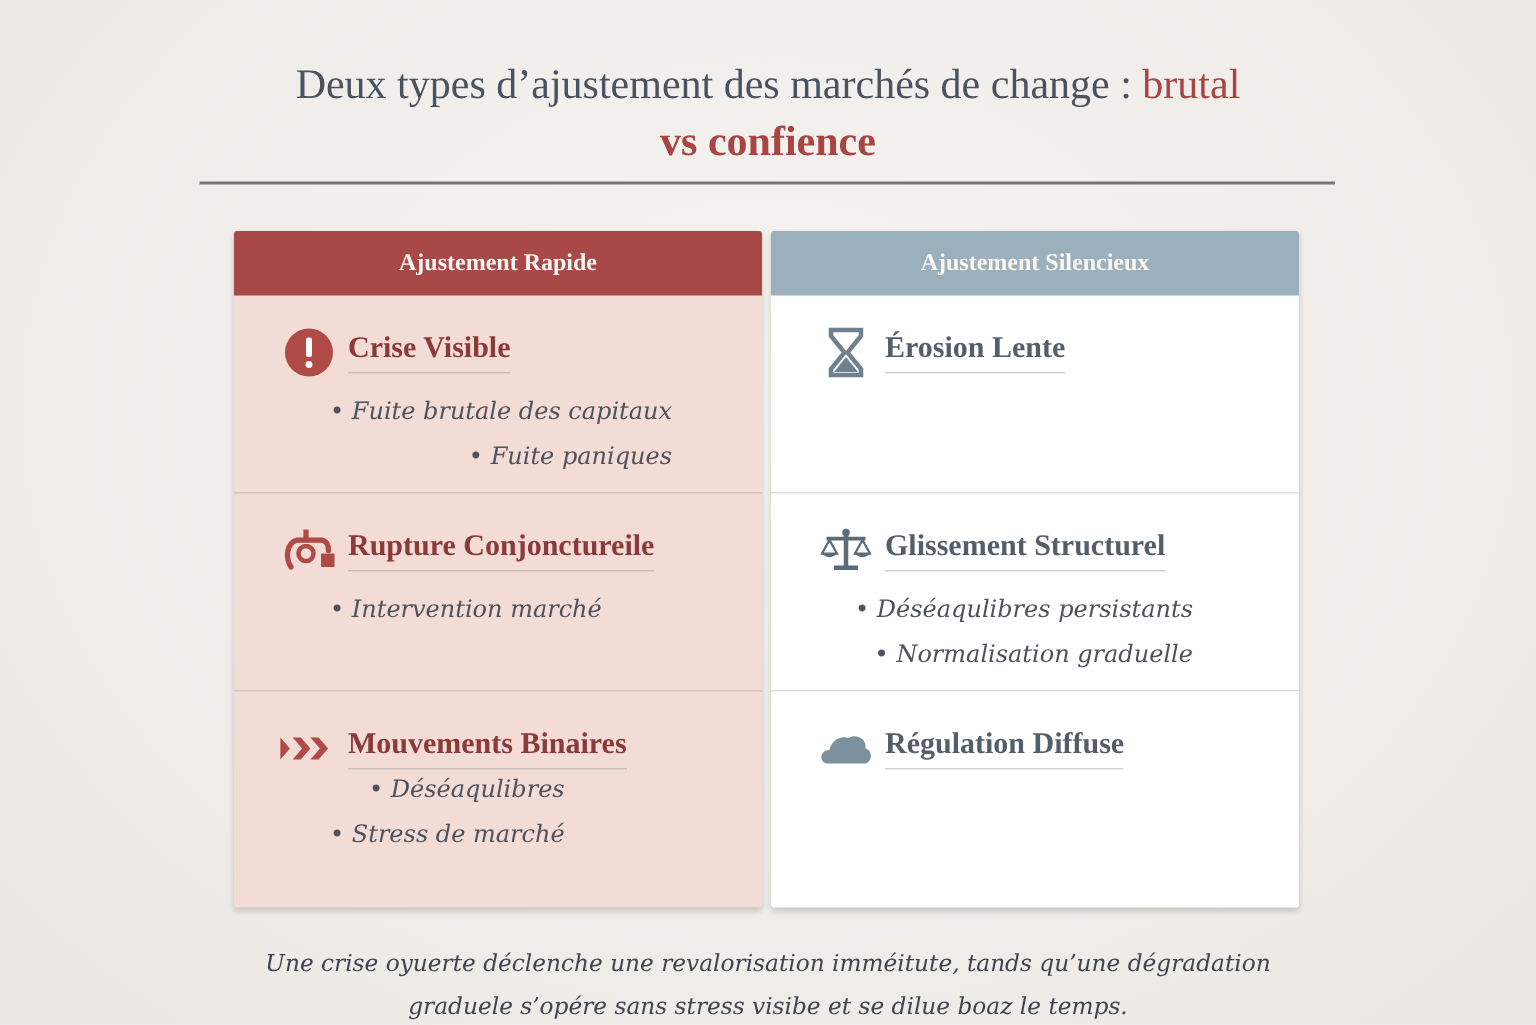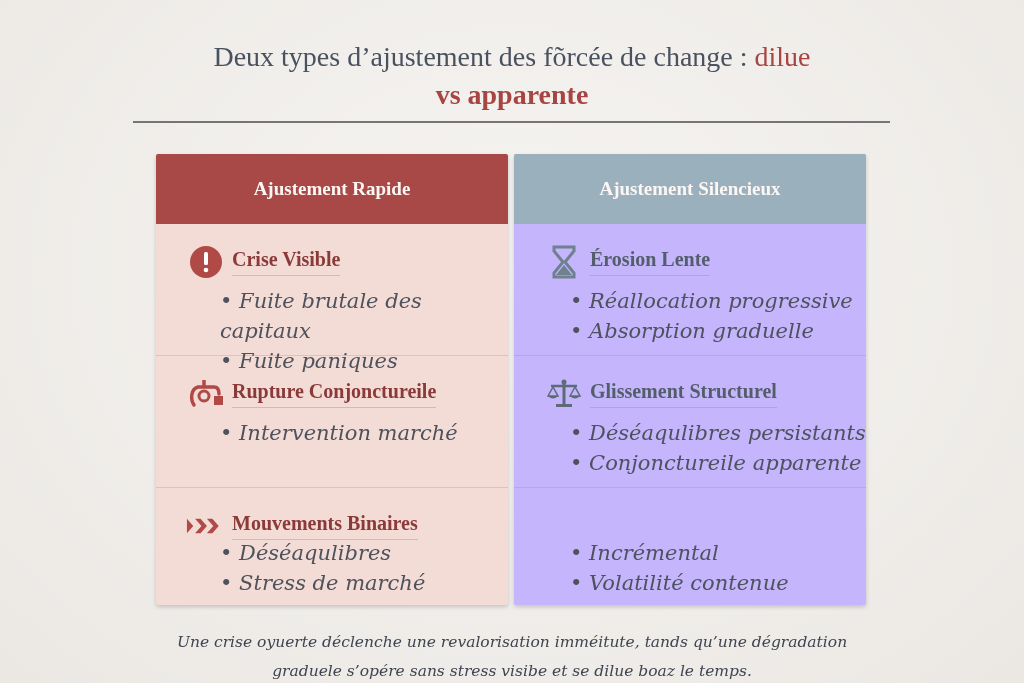--- a/index.html
+++ b/index.html
@@ -20,24 +20,24 @@
     .rule {
       position: absolute; left: 133px; top: 121px; width: 757px; height: 2px;
       background: #5e5f63; opacity: 0.85;
     }
     .panel {
       position: absolute; top: 154px; height: 451px; width: 352px;
       box-shadow: 0 2px 4px rgba(0,0,0,0.18);
       border-radius: 2px;
     }
     .panel.left { left: 156px; background: #f3dbd6; }
-    .panel.right { left: 514px; background: #c4b5fd; }
+    .panel.right { left: 514px; background: #ffffff; }
     .panel-head {
-      height: 70px; display: flex; align-items: center; justify-content: center;
-      font-family: "Liberation Serif", serif; font-weight: bold; font-size: 19px;
+      height: 43px; display: flex; align-items: center; justify-content: center;
+      font-family: "Liberation Serif", serif; font-weight: bold; font-size: 16px;
       color: #fdf7f3; border-radius: 2px 2px 0 0;
     }
     .left .panel-head { background: #a84847; }
     .right .panel-head { background: #9ab1bd; }
     .section {
       height: 132px; position: relative;
       border-bottom: 1px solid rgba(140,140,140,0.28);
     }
     .section:last-child { border-bottom: none; }
     .sec-head { position: absolute; left: 30px; top: 20px; display: flex; align-items: center; }
@@ -45,36 +45,36 @@
     .sec-title {
       font-family: "Liberation Serif", serif; font-weight: bold; font-size: 20px;
       padding-bottom: 4px; border-bottom: 1px solid rgba(150,150,160,0.45);
     }
     .left .sec-title { color: #8a3a38; }
     .right .sec-title { color: #545e6b; }
     .bullets { position: absolute; left: 64px; top: 62px; list-style: none; }
     .left .bullets { left: 64px; }
     .right .bullets { left: 56px; }
     .bullets li {
-      font-family: "DejaVu Serif", serif; font-style: italic; font-size: 21px;
-      color: #4d525c; line-height: 30px;
+      font-family: "DejaVu Serif", serif; font-style: italic; font-size: 16px;
+      color: #4d525c; line-height: 30px; text-align: right;
     }
     .bullets li::before { content: "• "; font-style: normal; }
     .footer {
       position: absolute; left: 0; top: 628px; width: 1024px; text-align: center;
       font-family: "DejaVu Serif", serif; font-style: italic; font-size: 15.5px;
       color: #3e4450; line-height: 29px;
     }
   </style>
 </head>
 <body>
 
 <div class="title">
-  <div><span>Deux types d’ajustement des fõrcée de change : </span><span class="accent">dilue</span></div>
-  <div class="line2">vs apparente</div>
+  <div><span>Deux types d’ajustement des marchés de change : </span><span class="accent">brutal</span></div>
+  <div class="line2">vs confience</div>
 </div>
 <div class="rule"></div>
 
 <div class="panel left">
   <div class="panel-head">Ajustement Rapide</div>
 
   <div class="section">
     <div class="sec-head">
       <span class="icon">
         <svg width="34" height="34" viewBox="0 0 34 34">
@@ -132,52 +132,52 @@
   <div class="section">
     <div class="sec-head">
       <span class="icon">
         <svg width="26" height="36" viewBox="0 0 26 36">
             <path d="M3 3 H23 V7 L14 18 L23 29 V33 H3 V29 L12 18 L3 7 Z" fill="none" stroke="#6f808f" stroke-width="3"></path>
             <path d="M13 21 L21 31 H5 Z" fill="#6f808f"></path>
           </svg>
       </span>
       <span class="sec-title">Érosion Lente</span>
     </div>
-    <ul class="bullets">
-      <li>Réallocation progressive</li>
-      <li>Absorption graduelle</li>
-    </ul>
   </div>
 
   <div class="section">
     <div class="sec-head">
       <span class="icon">
         <svg width="34" height="32" viewBox="0 0 34 32">
             <line x1="17" y1="3" x2="17" y2="27" stroke="#5d6b78" stroke-width="3"></line>
             <line x1="4" y1="8" x2="30" y2="8" stroke="#5d6b78" stroke-width="2.5"></line>
             <rect x="9" y="26" width="16" height="3" fill="#5d6b78"></rect>
             <path d="M1 18 L6 9 L11 18 Z" fill="none" stroke="#5d6b78" stroke-width="1.5"></path>
             <path d="M1 18 Q6 23 11 18 Z" fill="#5d6b78"></path>
             <path d="M23 18 L28 9 L33 18 Z" fill="none" stroke="#5d6b78" stroke-width="1.5"></path>
             <path d="M23 18 Q28 23 33 18 Z" fill="#5d6b78"></path>
             <circle cx="17" cy="4" r="2.5" fill="#5d6b78"></circle>
           </svg>
       </span>
       <span class="sec-title">Glissement Structurel</span>
     </div>
     <ul class="bullets">
       <li>Déséaqulibres persistants</li>
-      <li>Conjonctureile apparente</li>
+      <li>Normalisation graduelle</li>
     </ul>
   </div>
 
   <div class="section">
-    <ul class="bullets" style="top:50px">
-      <li>Incrémental</li>
-      <li>Volatilité contenue</li>
-    </ul>
+    <div class="sec-head">
+      <span class="icon">
+        <svg width="38" height="24" viewBox="0 0 38 24">
+            <path d="M7 22 C1 22 1 13 8 13 C9 7 15 3 21 5 C25 2 33 5 32 12 C37 13 37 22 31 22 Z" fill="#7d909e"></path>
+          </svg>
+      </span>
+      <span class="sec-title">Régulation Diffuse</span>
+    </div>
   </div>
 </div>
 
 <div class="footer">
   <div>Une crise oyuerte déclenche une revalorisation imméitute, tands qu’une dégradation</div>
   <div>graduele s’opére sans stress visibe et se dilue boaz le temps.</div>
 </div>
 
 </body></html>

